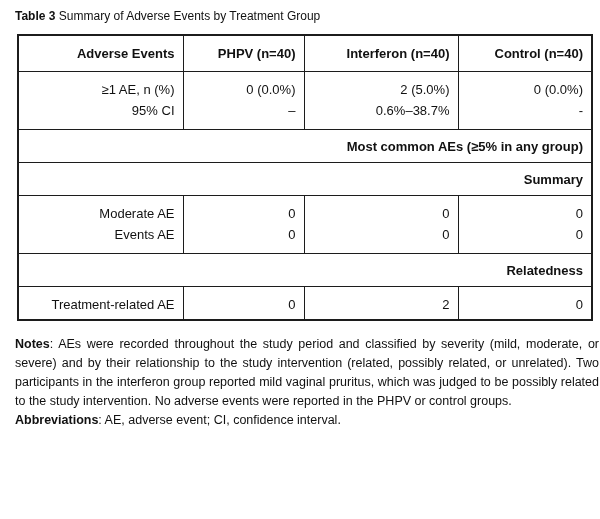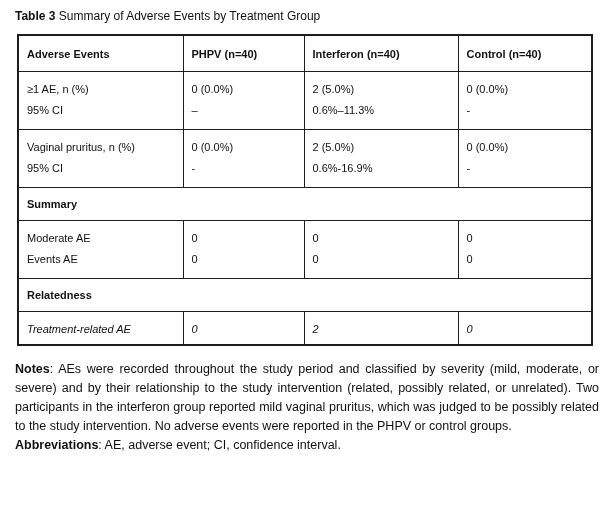--- a/index.html
+++ b/index.html
@@ -33,39 +33,39 @@
     border: 2px solid #1c1c1c;
   }
   table.ae-table col.c1 { width: 165px; }
   table.ae-table col.c2 { width: 121px; }
   table.ae-table col.c3 { width: 154px; }
   table.ae-table col.c4 { width: 134px; }
 
   table.ae-table th, table.ae-table td {
     border: 1.5px solid #1c1c1c;
     padding: 5px 8px 4px 8px;
-    font-size: 11px;
+    font-size: 13px;
     vertical-align: middle;
-    text-align: left;
+    text-align: right;
     box-sizing: border-box;
   }
   table.ae-table th {
     font-weight: bold;
     height: 36px;
   }
   td.section-cell {
     font-weight: bold;
     height: 33px;
   }
   tr.data-row td {
     vertical-align: top;
     padding-top: 7px;
   }
   tr.data-row-2 td { height: 58px; margin-top: 37px; }
-  tr.data-row-1 td { height: 20px; font-style: italic; }
+  tr.data-row-1 td { height: 20px; }
   .cell-line {
     display: block;
     line-height: 21px;
   }
 
   .footnotes {
     margin: 14px 1px 0 15px;
     font-size: 12.5px;
     line-height: 19.2px;
     text-align: justify;
@@ -103,47 +103,32 @@
         <td>
           <span class="cell-line">≥1 AE, n (%)</span>
           <span class="cell-line">95% CI</span>
         </td>
         <td>
           <span class="cell-line">0 (0.0%)</span>
           <span class="cell-line">–</span>
         </td>
         <td>
           <span class="cell-line">2 (5.0%)</span>
-          <span class="cell-line">0.6%–11.3%</span>
+          <span class="cell-line">0.6%–38.7%</span>
         </td>
         <td>
           <span class="cell-line">0 (0.0%)</span>
           <span class="cell-line">-</span>
         </td>
       </tr>
 
+      <tr>
+        <td class="section-cell" colspan="4">Most common AEs (≥5% in any group)</td>
+      </tr>
 
-      <tr class="data-row data-row-2">
-        <td>
-          <span class="cell-line">Vaginal pruritus, n (%)</span>
-          <span class="cell-line">95% CI</span>
-        </td>
-        <td>
-          <span class="cell-line">0 (0.0%)</span>
-          <span class="cell-line">-</span>
-        </td>
-        <td>
-          <span class="cell-line">2 (5.0%)</span>
-          <span class="cell-line">0.6%-16.9%</span>
-        </td>
-        <td>
-          <span class="cell-line">0 (0.0%)</span>
-          <span class="cell-line">-</span>
-        </td>
-      </tr>
 
       <tr>
         <td class="section-cell" colspan="4">Summary</td>
       </tr>
 
       <tr class="data-row data-row-2">
         <td>
           <span class="cell-line">Moderate AE</span>
           <span class="cell-line">Events AE</span>
         </td>

